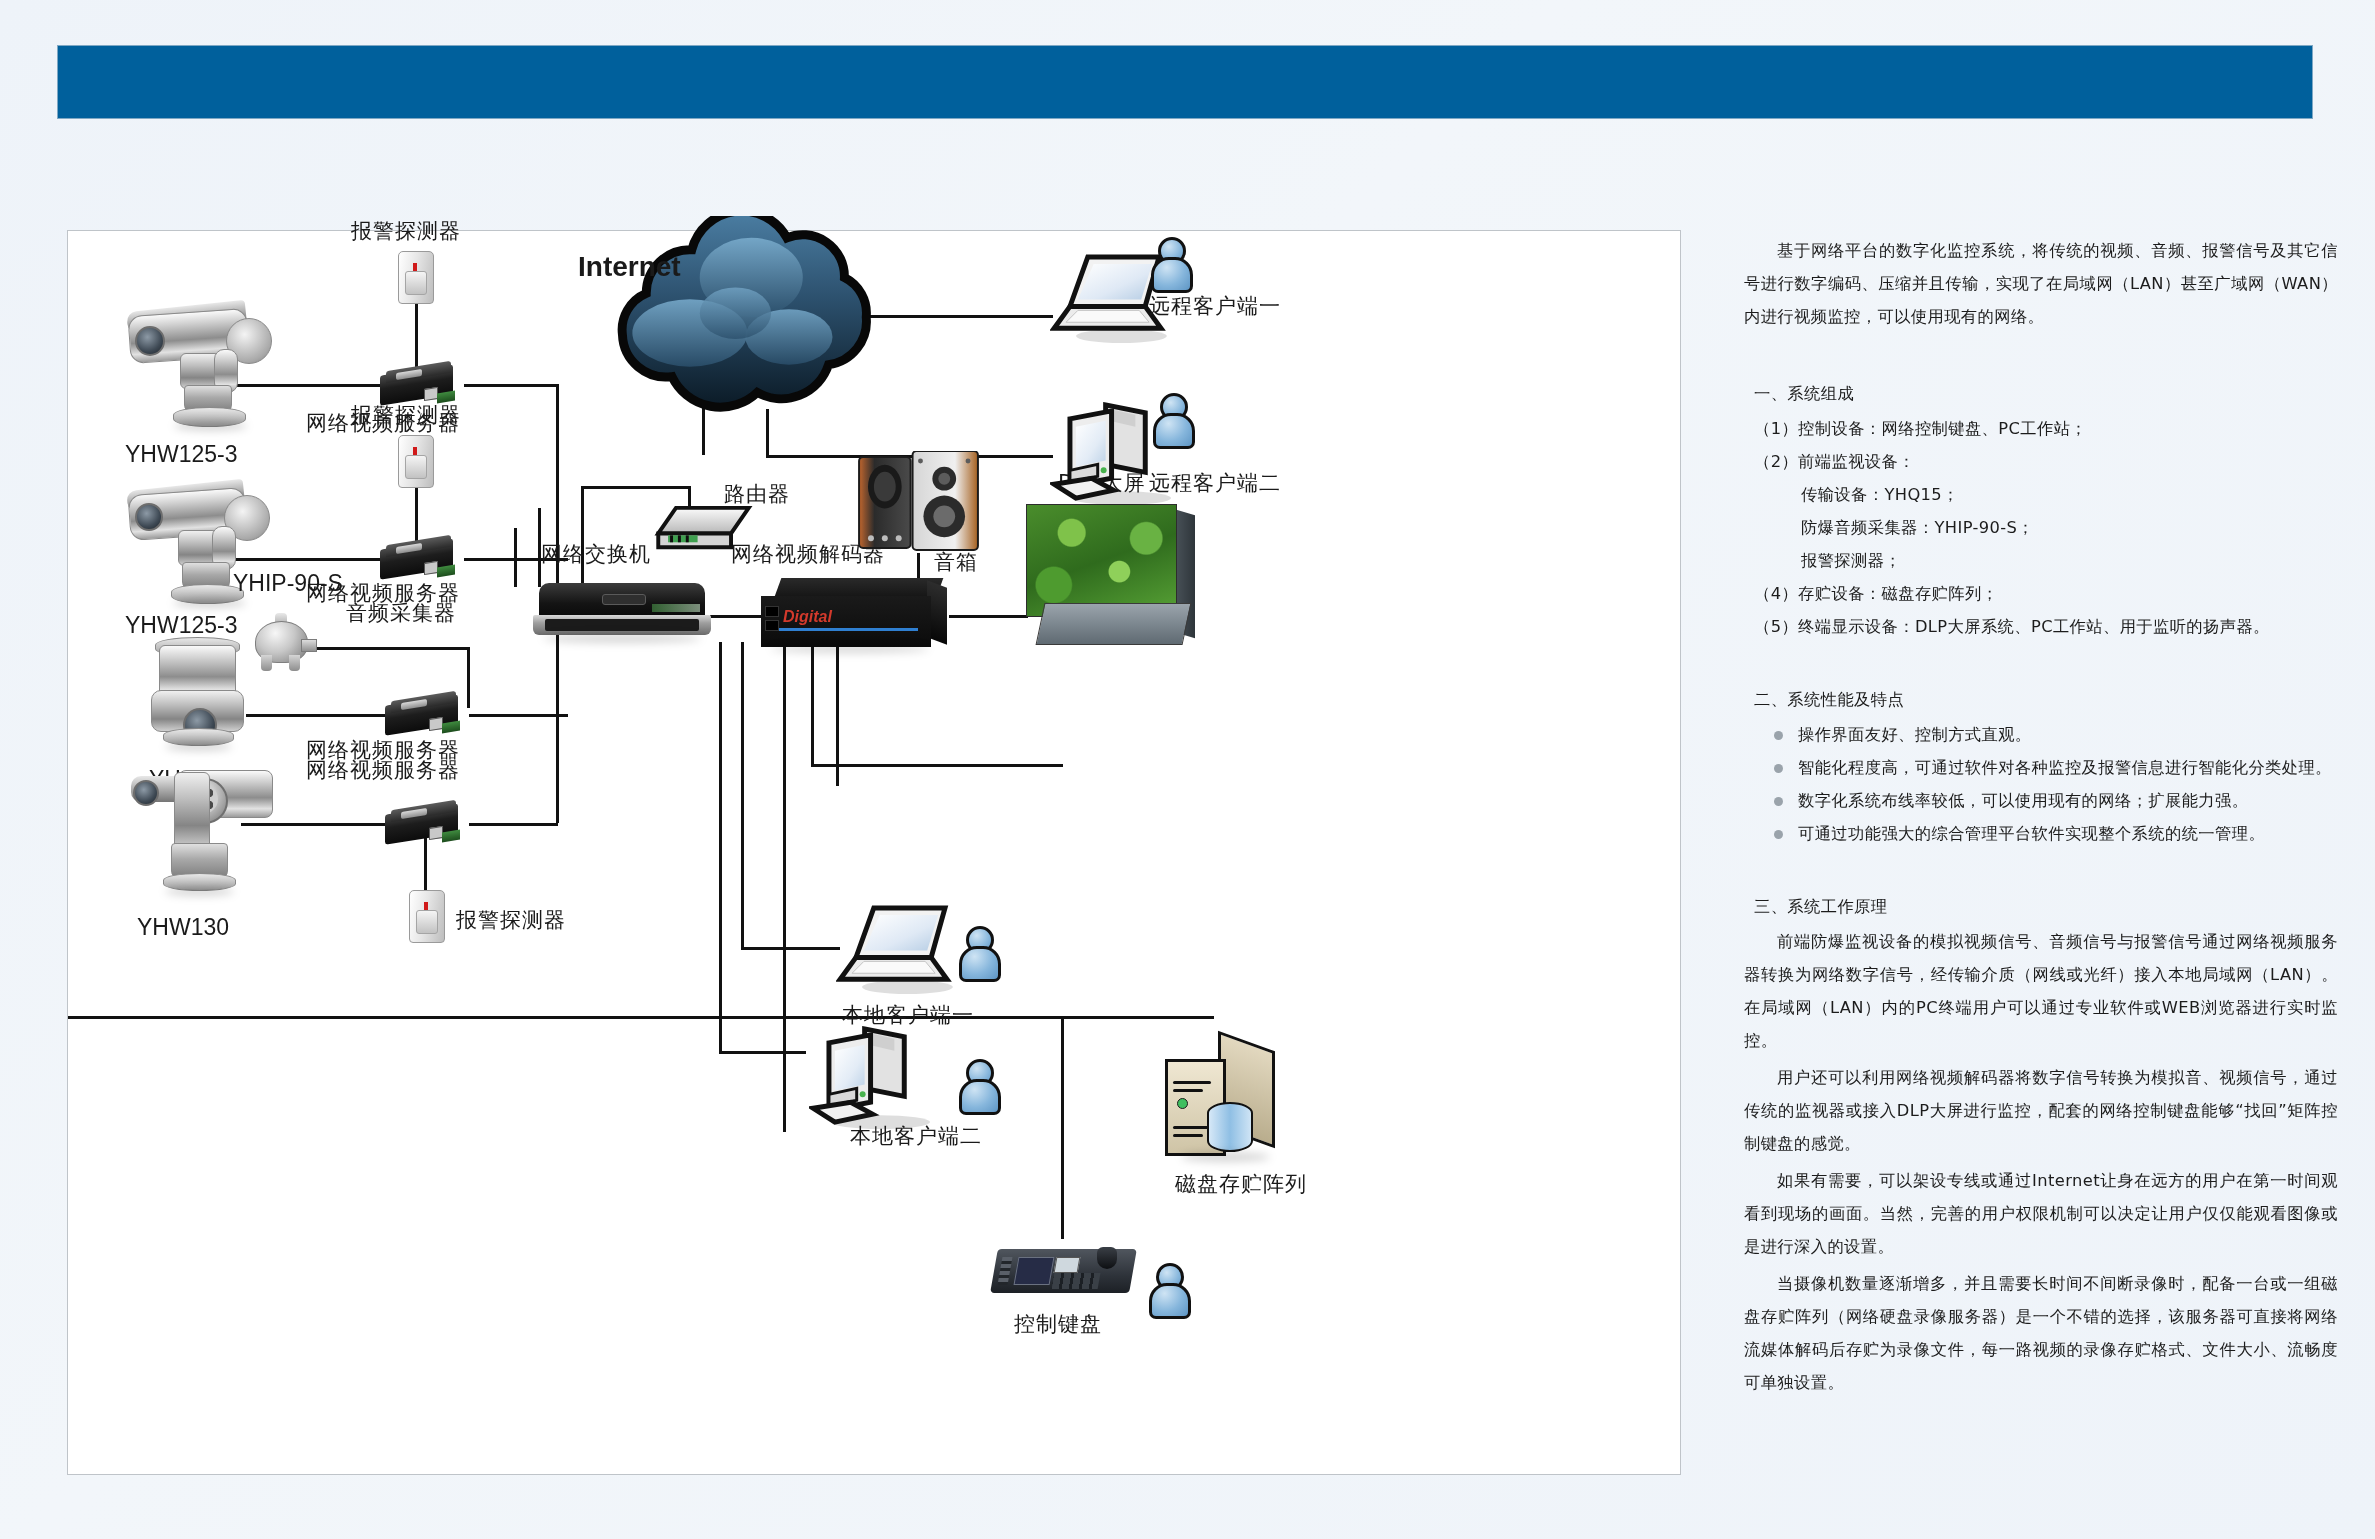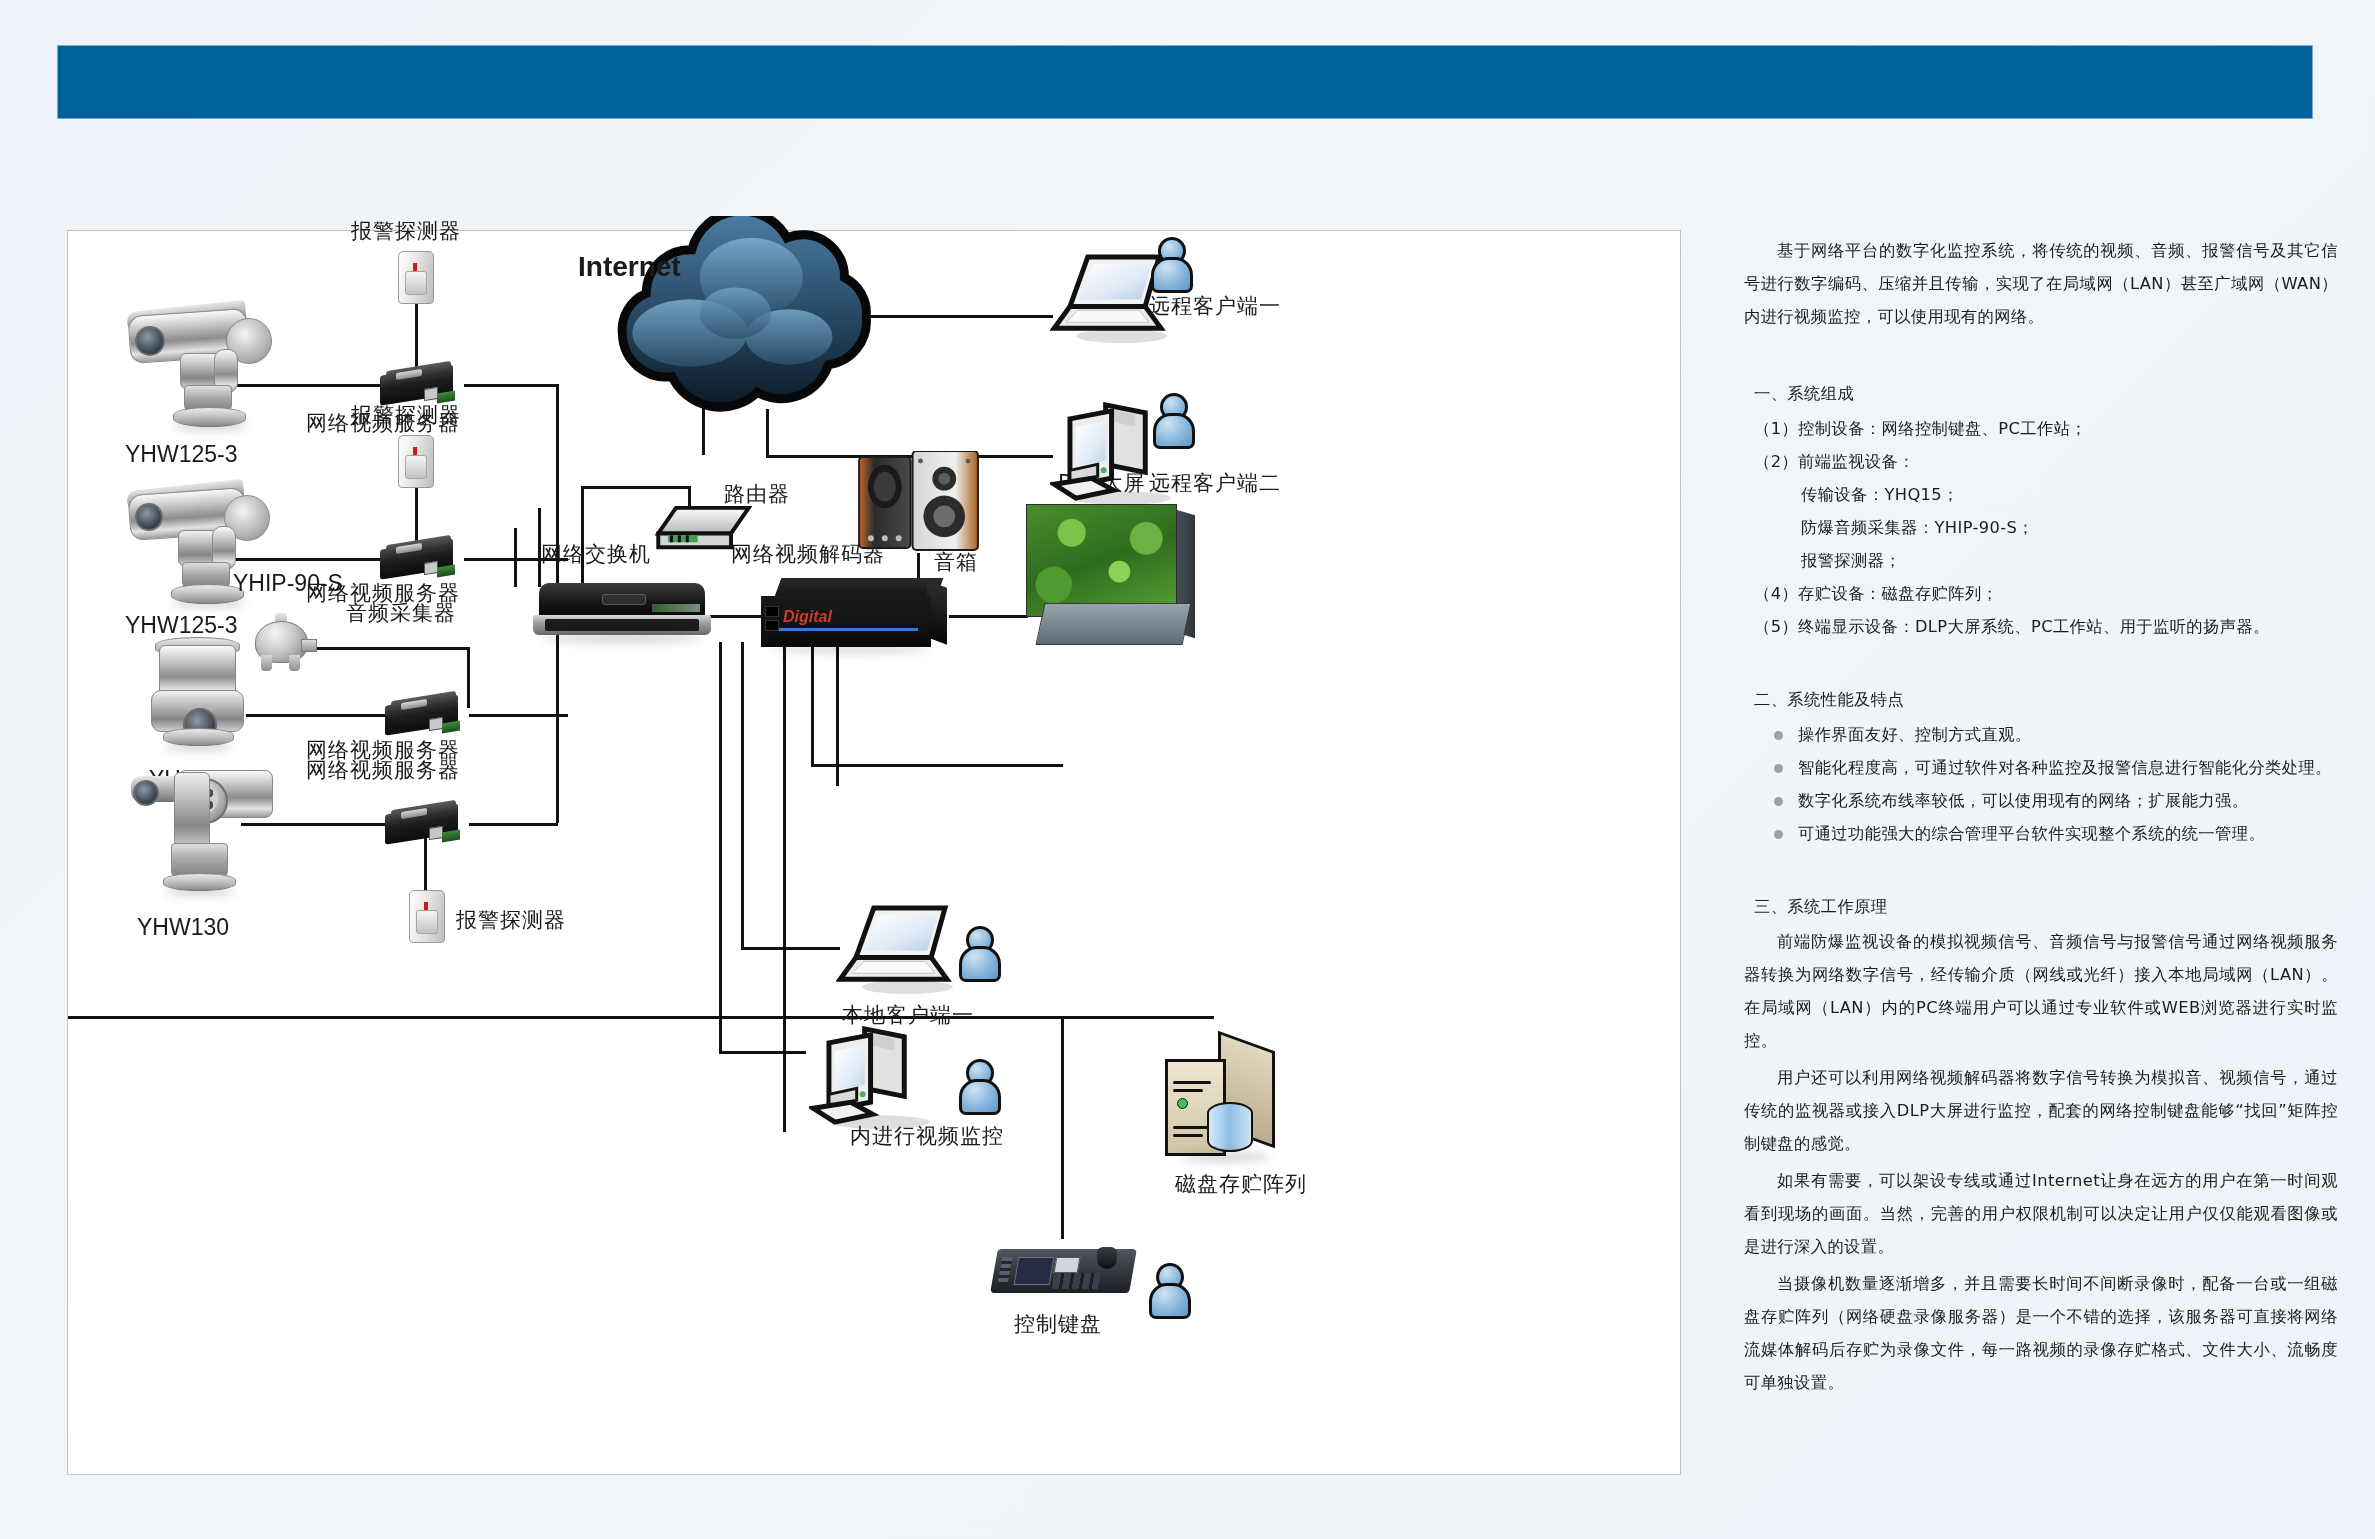--- a/index.html
+++ b/index.html
@@ -592,21 +592,21 @@
     <path d="M20 20 L62 12 L62 80 L20 88 Z" fill="#ededed" stroke="#111" stroke-width="5"></path>
     <path d="M26 28 L56 22 L56 62 L26 68 Z" fill="url(#scr2)"></path>
     <circle cx="54" cy="72" r="3" fill="#48b24d"></circle>
     <path d="M20 72 L48 66 L48 78 L20 84 Z" fill="#d9d9d9" stroke="#111" stroke-width="3"></path>
     <path d="M4 86 L42 80 L64 92 L26 100 Z" fill="#f1f1f1" stroke="#111" stroke-width="5"></path>
   </svg>
   <div class="user dg" style="left:889px;top:828px;">
     <div class="u-head"></div>
       <div class="u-body"></div>
   </div>
-  <span class="lbl lbl-cn" style="left:782px;top:891px;">内进行视频监控</span>
+  <span class="lbl lbl-cn" style="left:782px;top:891px;">本地客户端二</span>
 
   <div class="ckb dg" style="left:926px;top:1008px;">
     <div class="ckb-body"></div>
     <div class="ckb-btns"></div>
     <div class="ckb-lcd"></div>
     <div class="ckb-lcd2"></div>
     <div class="ckb-keys"></div>
     <div class="ckb-joy"></div>
   </div>
   <span class="lbl lbl-cn" style="left:946px;top:1079px;">控制键盘</span>

